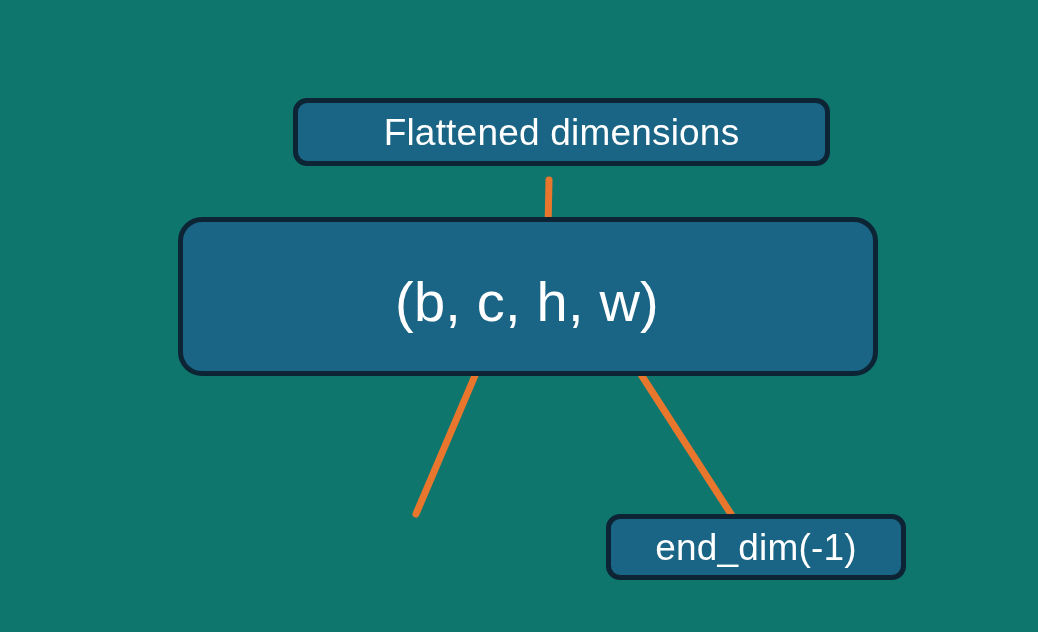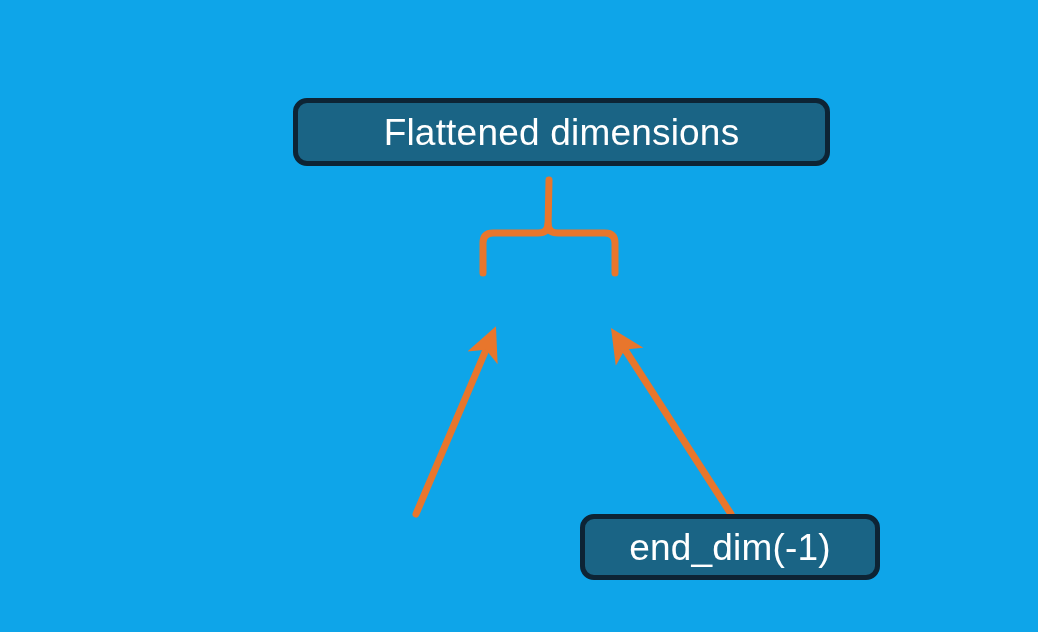--- a/index.html
+++ b/index.html
@@ -8,21 +8,21 @@
     padding: 0;
     background: #ffffff;
   }
   body {
     font-family: "Liberation Sans", sans-serif;
   }
   #canvas {
     position: relative;
     width: 1038px;
     height: 632px;
-    background: #0ea5e9;
+    background: #0f766e;
     overflow: hidden;
   }
   .node {
     position: absolute;
     box-sizing: border-box;
     background: #1a6485;
     border: 5px solid #0d2435;
     border-radius: 16px;
     display: flex;
     align-items: center;
@@ -67,21 +67,21 @@
     left: 269px;
     top: 514px;
     width: 296px;
     height: 66px;
     border-radius: 14px;
   }
   #node-start-dim .node-label { font-size: 37px; }
 
   
   #node-end-dim {
-    left: 580px;
+    left: 606px;
     top: 514px;
     width: 300px;
     height: 66px;
     border-radius: 14px;
   }
   #node-end-dim .node-label { font-size: 37px; }
 
   
   #connectors {
     position: absolute;
@@ -123,19 +123,22 @@
 
     <line x1="416" y1="514" x2="488" y2="345" stroke="#e8762c" stroke-width="7" stroke-linecap="round" marker-end="url(#arrowhead)"></line>
 
     <line x1="731" y1="514" x2="622" y2="345" stroke="#e8762c" stroke-width="7" stroke-linecap="round" marker-end="url(#arrowhead)"></line>
   </svg>
 
   <div class="node" id="node-flattened">
     <span class="node-label">Flattened dimensions</span>
   </div>
 
+  <div class="node" id="node-shape">
+    <span class="node-label">(b, c, h, w)</span>
+  </div>
 
 
   <div class="node" id="node-end-dim">
     <span class="node-label">end_dim(-1)</span>
   </div>
 
 </div>
 
 </body></html>

